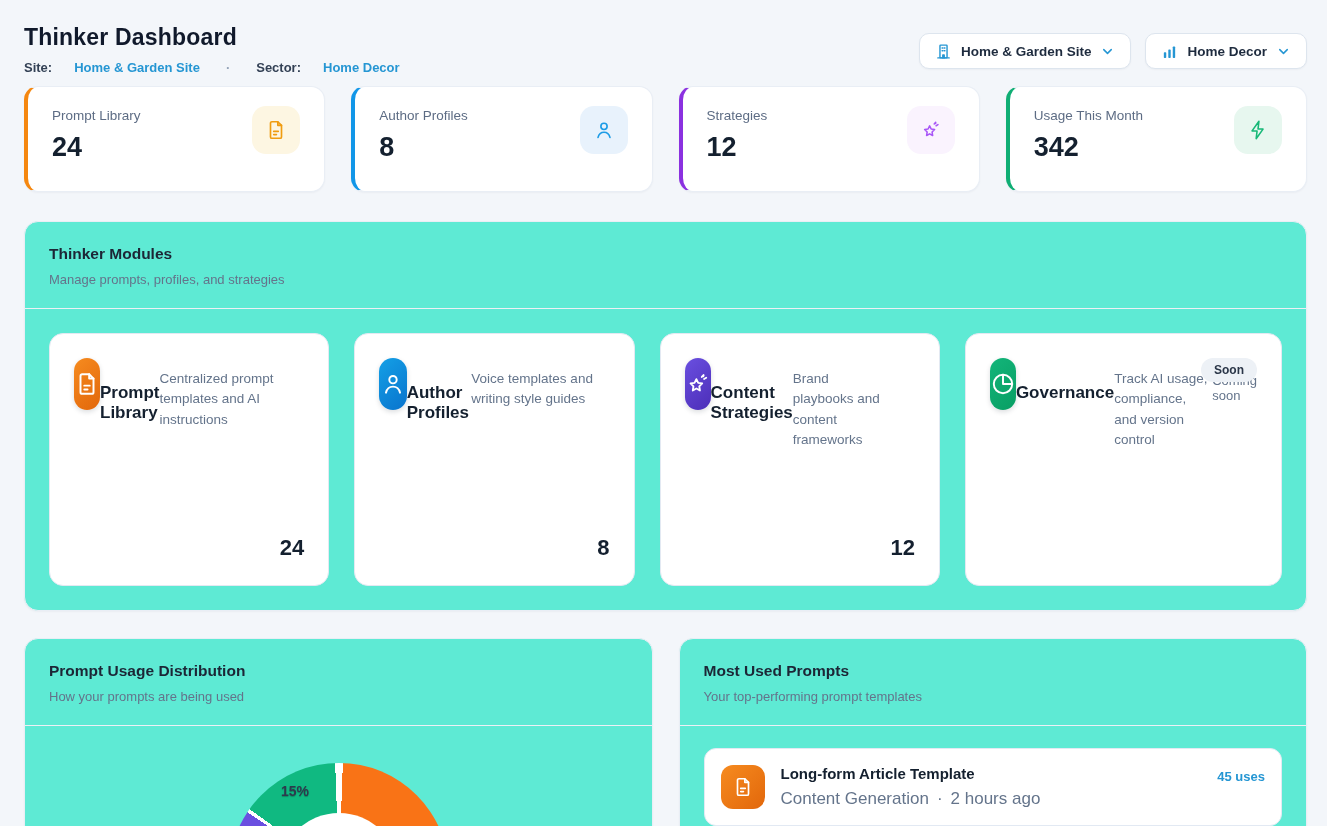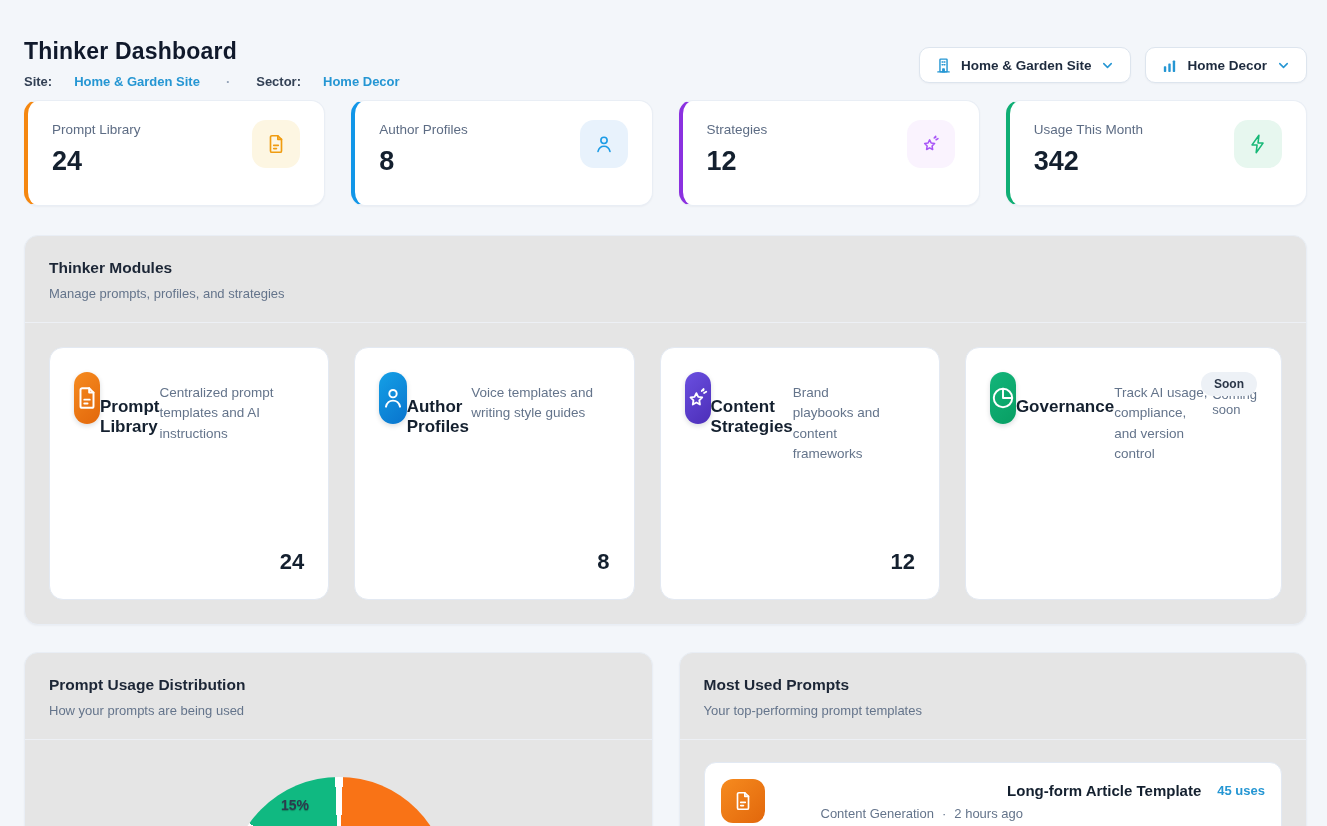--- a/index.html
+++ b/index.html
@@ -2,21 +2,21 @@
 <html><head>
 <meta charset="utf-8">
 <style>
   * { margin:0; padding:0; box-sizing:border-box; }
   html,body { width:1327px; height:826px; overflow:hidden; }
   body {
     font-family:"Liberation Sans", sans-serif;
     background:#f3f6fa;
     color:#121b2c;
   }
-  .page { width:1327px; height:826px; padding:38px 20px 0 24px; }
+  .page { width:1327px; height:826px; padding:24px 20px 0 24px; }
 
   
   .topbar { display:flex; justify-content:space-between; align-items:flex-start; }
   .page-title { font-size:23px; font-weight:800; letter-spacing:.2px; color:#10192b; }
   .site-line { margin-top:9px; font-size:13px; font-weight:700; color:#334155; display:flex; align-items:center; gap:22px; }
   .site-line .lnk { color:#2596d3; text-decoration:none; cursor:pointer; }
   .site-line .dot { color:#94a3b8; margin:0 4px; }
   .pickers { display:flex; gap:14px; margin-top:9px; }
   .picker-btn {
     display:flex; align-items:center; gap:9px; height:36px; padding:0 15px;
@@ -37,21 +37,21 @@
   .stat-label { font-size:13.5px; color:#5d6c84; font-weight:400; }
   .stat-value { margin-top:9px; font-size:27px; font-weight:800; color:#14202f; }
   .stat-icon {
     position:absolute; top:19px; right:24px; width:48px; height:48px; border-radius:14px;
     background:var(--icon-bg,#eee); color:var(--icon-color,#333);
     display:flex; align-items:center; justify-content:center;
   }
 
   
   .panel {
-    background:#e5e5e5; border:1px solid #e9eef5; border-radius:14px;
+    background:#5eead4; border:1px solid #e9eef5; border-radius:14px;
     box-shadow:0 1px 2px rgba(16,24,40,.04);
   }
   .modules-panel { margin-top:29px; }
   .panel-head { padding:23px 24px 21px 24px; }
   .panel-title { font-size:15.5px; font-weight:700; color:#1c2636; }
   .panel-sub { margin-top:9px; font-size:13px; color:#64748b; }
   .divider { height:1px; background:#edf0f5; }
 
   
   .module-grid { display:grid; grid-template-columns:repeat(4,1fr); gap:25px; padding:24px; }
@@ -93,22 +93,22 @@
   .prompt-item {
     display:flex; align-items:center; gap:16px; border:1px solid #e2e9f3; border-radius:12px;
     padding:16px; cursor:pointer; background:#fff;
   }
   .prompt-icon {
     width:44px; height:44px; border-radius:12px; flex:0 0 auto; color:#fff;
     background:linear-gradient(135deg,var(--from,#f68b1f),var(--to,#e2670b));
     display:flex; align-items:center; justify-content:center;
   }
   .prompt-info { flex:1; }
-  .prompt-title { font-size:15px; font-weight:800; color:#14202f;text-align:right; }
-  .prompt-meta { margin-top:7px; font-size:13px; color:#64748b; display:flex; align-items:flex-start; gap:8px;margin-left:40px; }
+  .prompt-title { font-size:15px; font-weight:800; color:#14202f; }
+  .prompt-meta { margin-top:7px; font-size:17px; color:#64748b; display:flex; align-items:flex-start; gap:8px; }
   .prompt-uses { font-size:13px; font-weight:700; color:#2596d3; align-self:flex-start; margin-top:4px; }
 </style>
 </head>
 <body>
 
 <div class="page">
 
   <div class="topbar">
     <div>
       <h1 class="page-title">Thinker Dashboard</h1>

